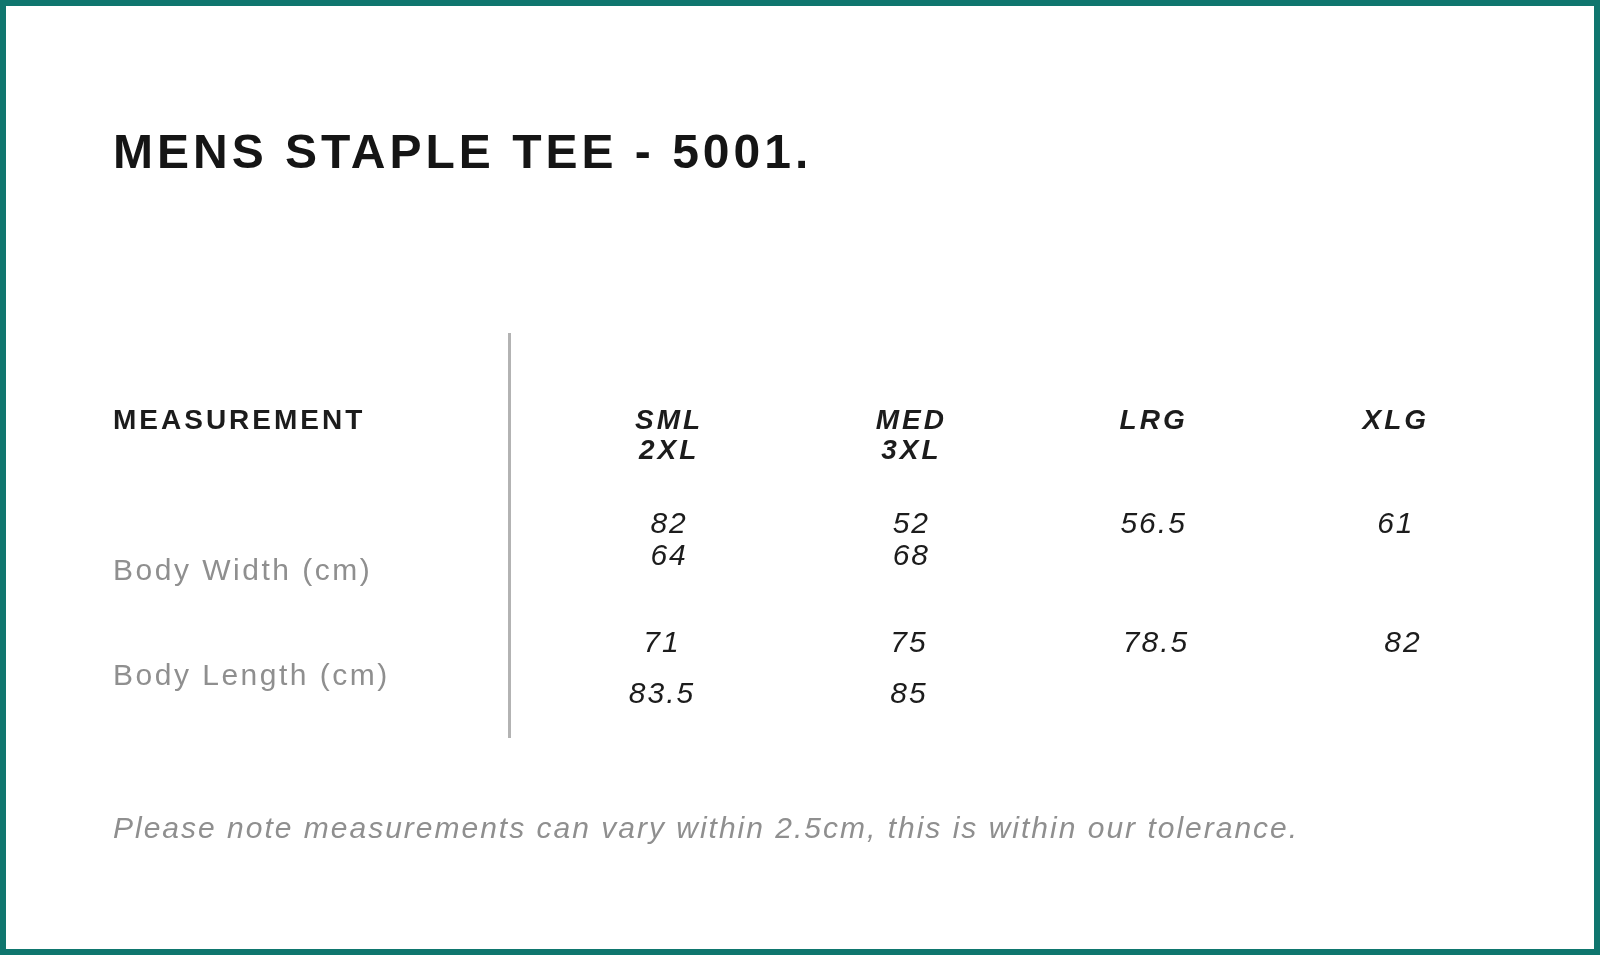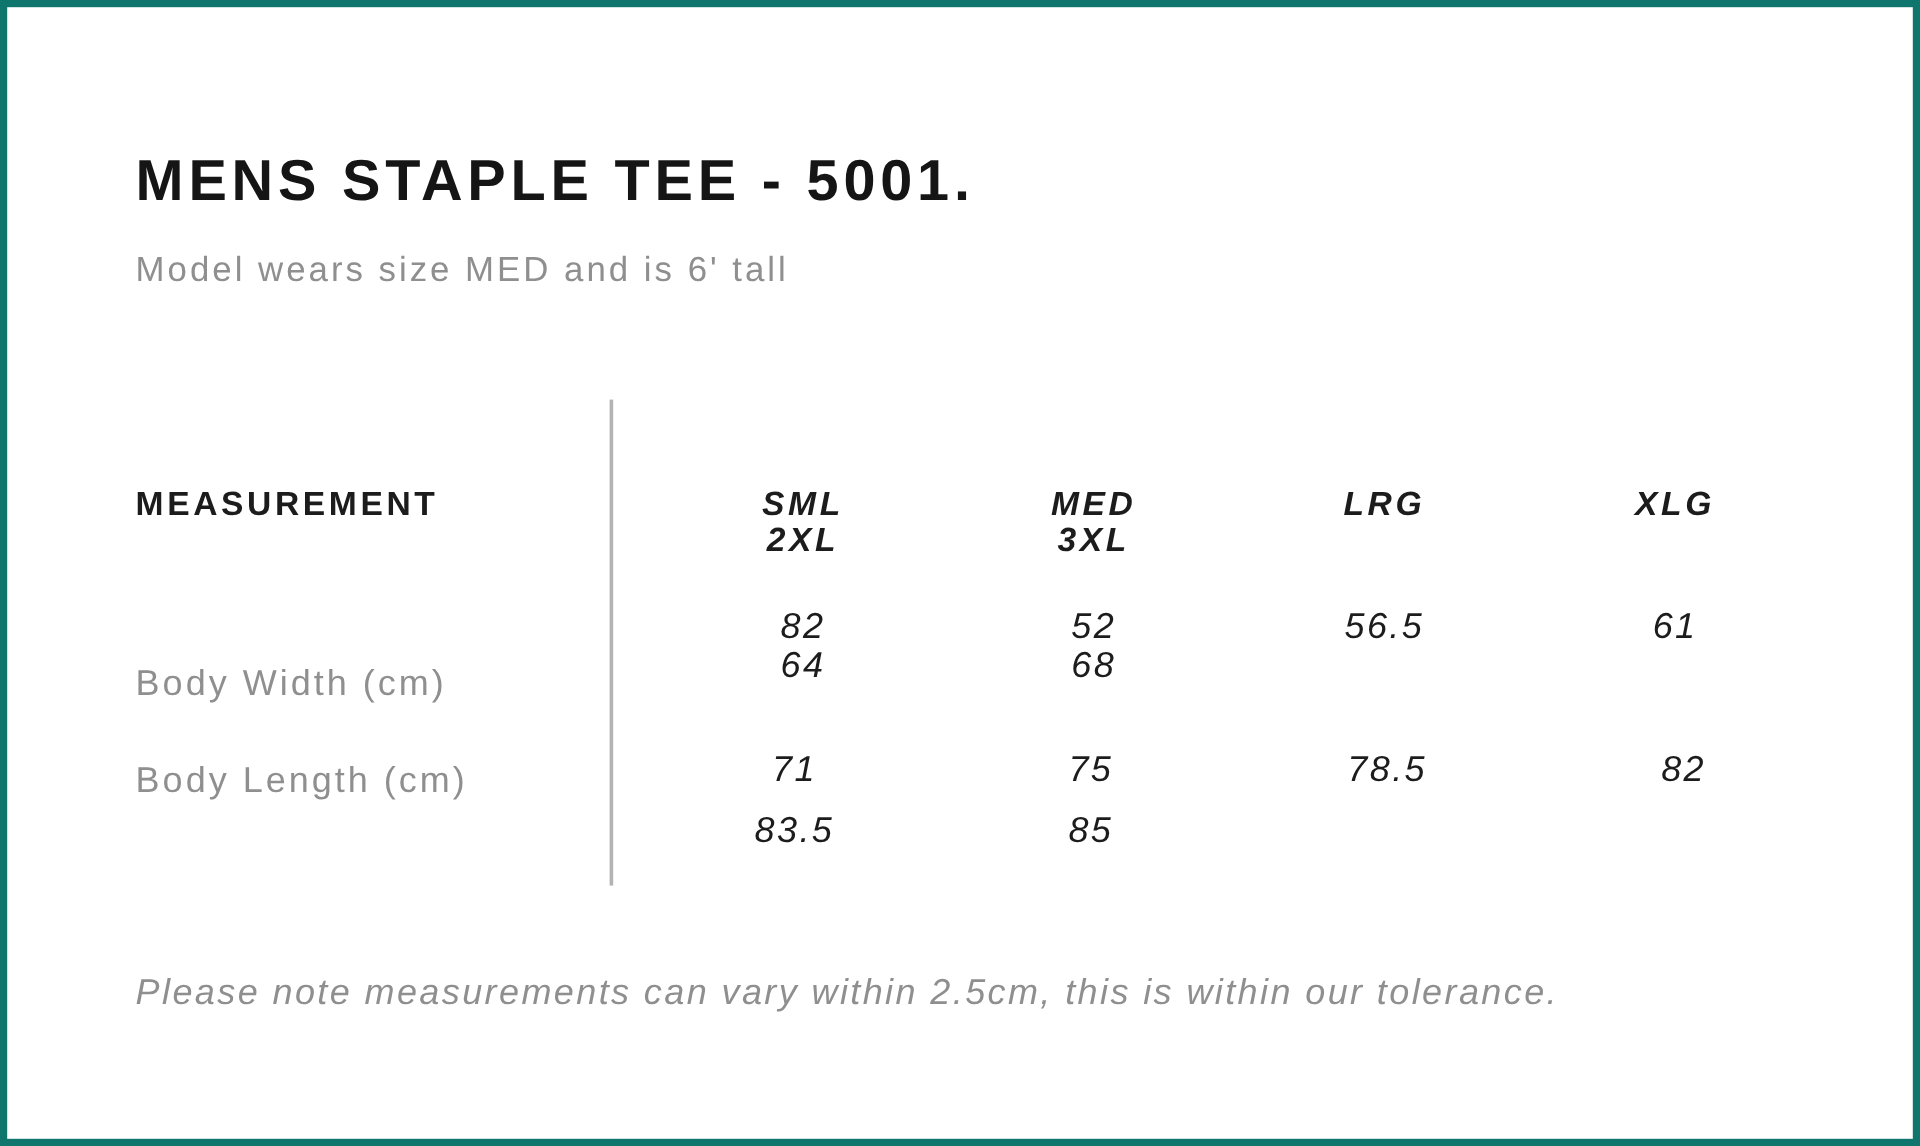--- a/index.html
+++ b/index.html
@@ -79,21 +79,21 @@
     position: absolute;
     left: 107px;
     font-size: 30px;
     letter-spacing: 2.5px;
     color: #8f8f8f;
     line-height: 32px;
     white-space: nowrap;
     margin-top: 47px;
   }
   .row-label.r1 { top: 501px; }
-  .row-label.r2 { top: 582px; }
+  .row-label.r2 { top: 606px; }
   .val-grid {
     font-size: 30px;
     letter-spacing: 2px;
     color: #1c1c1c;
     line-height: 32px;
   }
   .val-grid.r1 { top: 501px; }
   .val-grid.r2 { top: 620px; gap: 19px; }
   .footnote {
     position: absolute;
@@ -106,21 +106,20 @@
     white-space: nowrap;
   }
 </style>
 </head>
 <body>
 
 <div class="page">
 
   <div class="title">MENS STAPLE TEE - 5001.</div>
 
-  <div class="subtitle">Model wears size MED and is 6' tall</div>
 
   <div class="divider"></div>
 
   <div class="measure-header">MEASUREMENT</div>
 
   <div class="size-grid head-grid">
     <div>SML</div>
     <div>MED</div>
     <div>LRG</div>
     <div>XLG</div>

